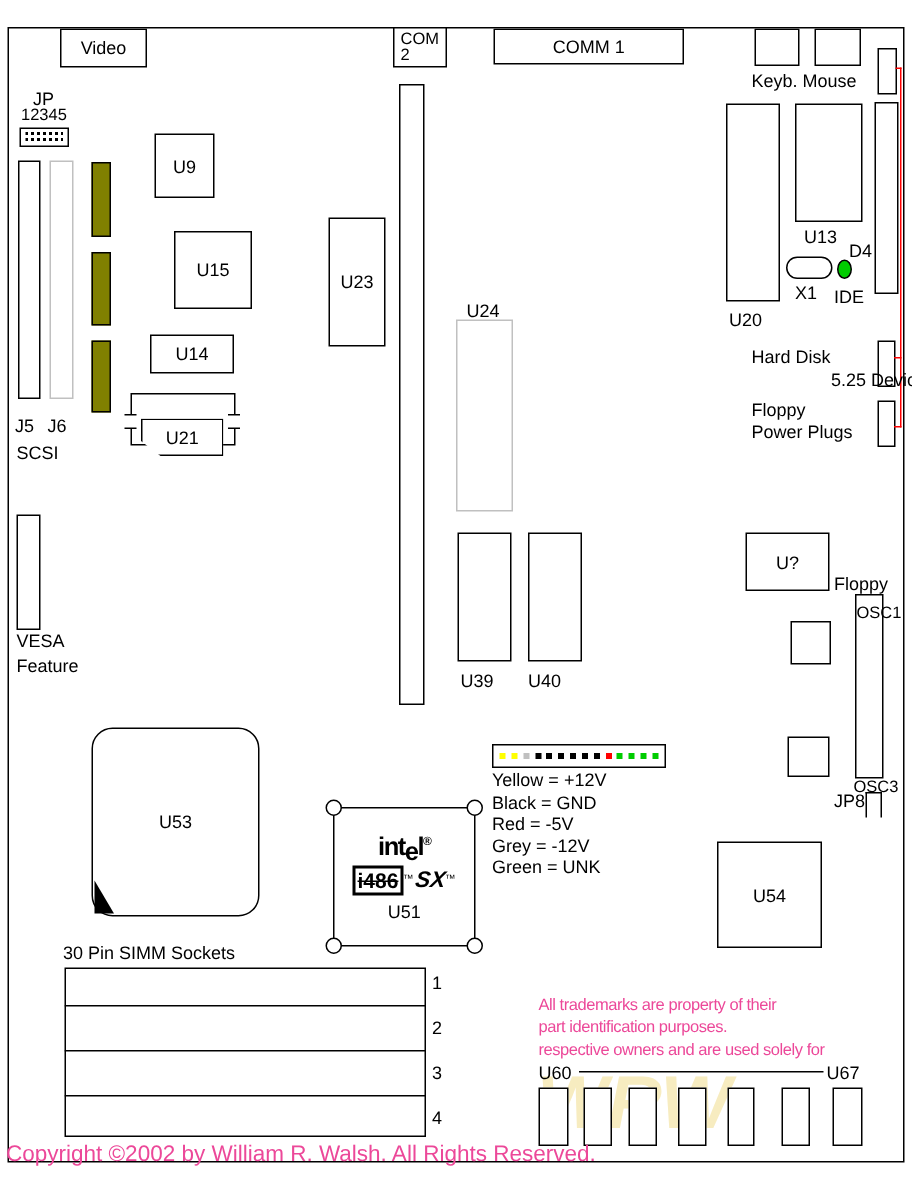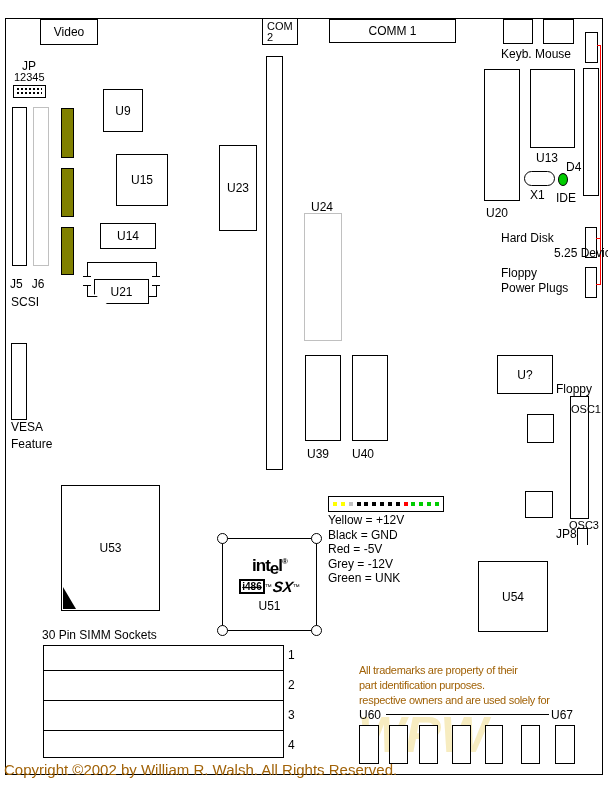--- a/index.html
+++ b/index.html
@@ -5,36 +5,36 @@
   html,body{margin:0;padding:0;background:#fff;}
   #stage{position:relative;width:608px;height:785px;background:#fff;overflow:hidden;
          font-family:"Liberation Sans","DejaVu Sans",sans-serif;color:#000;}
   .box{position:absolute;background:#fff;border:1px solid #000;box-sizing:border-box;
        display:flex;align-items:center;justify-content:center;font-size:12px;line-height:1;text-align:right;}
   .lbl{position:absolute;font-size:12px;line-height:1;white-space:nowrap;}
   .sm{font-size:10px;margin-left:47px;}
   .gray-border{border-color:#C0C0C0;}
   .olive{position:absolute;background:#808000;border:1px solid #000;box-sizing:border-box;}
   .wire{position:absolute;background:#FF0000;}
-  .grayTxt{color:#a16207;}
+  .grayTxt{color:#ec4899;}
   
   .jp-row{height:2px;margin:2px 3px;background:repeating-linear-gradient(90deg,#000 0 2px,transparent 2px 4px);}
   
   .clip{position:absolute;background:#fff;border-top:1px solid #000;border-bottom:1px solid #000;box-sizing:border-box;}
   
   .tri{position:absolute;left:1px;bottom:1px;width:0;height:0;border-bottom:22px solid #000;border-right:13px solid transparent;}
   
   .cpu{position:absolute;left:222px;top:538px;width:95px;height:93px;border:1px solid #000;background:#fff;
        box-sizing:border-box;display:flex;flex-direction:column;align-items:center;justify-content:center;}
   .ear{position:absolute;width:11px;height:11px;border:1px solid #000;border-radius:50%;background:#fff;box-sizing:border-box;}
   .intel{font-weight:bold;font-size:17px;letter-spacing:-1px;}
   .drop-e{position:relative;top:3px;}
   .reg{font-size:8px;vertical-align:super;}
   .i486row{margin-top:2px;display:flex;align-items:center;}
-  .i486box{border:2px solid #000;font-weight:bold;font-size:10px;padding:0 1px;text-decoration:line-through;background:#fff;}
+  .i486box{border:2px solid #000;font-weight:bold;font-size:14px;padding:0 1px;text-decoration:line-through;background:#fff;}
   .sx{font-style:italic;font-weight:bold;font-size:15px;margin-left:1px;transform:skewX(-8deg);}
   .tm{font-size:7px;vertical-align:super;}
   .cpuref{margin-top:4px;font-size:12px;}
   
   #legend-conn{position:absolute;left:328px;top:496px;width:116px;height:16px;border:1px solid #000;background:#fff;
        box-sizing:border-box;display:flex;align-items:center;justify-content:space-between;padding:0 4px;}
   .pin-dot{width:4px;height:4px;display:inline-block;}
   .legend-lines div{font-size:12px;line-height:14.5px;}
   .tm-lines div{font-size:11px;line-height:15px;letter-spacing:-0.3px;}
   .watermark{position:absolute;left:358px;top:706px;font-size:50px;font-weight:bold;font-style:italic;color:#F7ECC0;}
@@ -167,21 +167,21 @@
       <span class="pin-dot" style="background: rgb(0, 204, 0);"></span>
     </div>
   <div class="legend-lines" style="position:absolute;left:328px;top:513px;">
     <div>Yellow = +12V</div>
     <div>Black = GND</div>
     <div>Red = -5V</div>
     <div>Grey = -12V</div>
     <div>Green = UNK</div>
   </div>
 
-  <div class="box" style="left:61px;top:485px;width:99px;height:126px;">
+  <div class="box" style="left:61px;top:485px;width:112px;height:126px;border-radius:14px;">
     <span>U53</span>
     <div class="tri"></div>
   </div>
 
   <div class="cpu">
     <div class="ear" style="left:-6px;top:-6px;"></div>
     <div class="ear" style="right:-6px;top:-6px;"></div>
     <div class="ear" style="left:-6px;bottom:-6px;"></div>
     <div class="ear" style="right:-6px;bottom:-6px;"></div>
     <div class="intel"><span>int</span><span class="drop-e">e</span><span>l</span><span class="reg">®</span></div>

